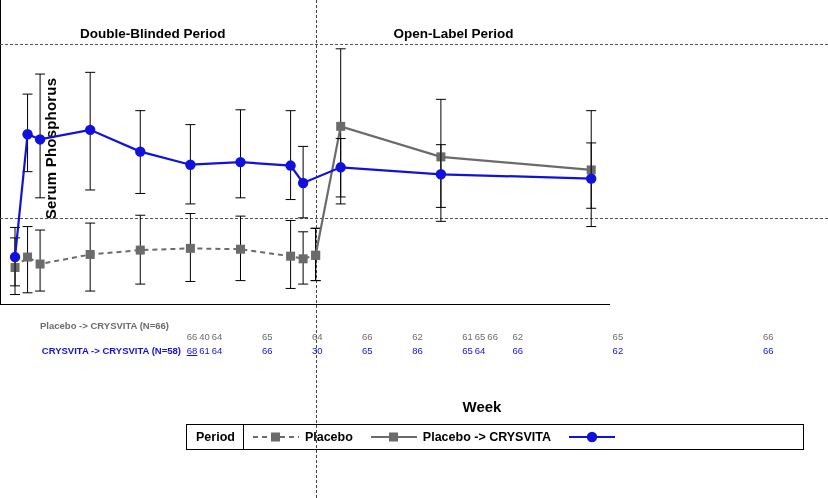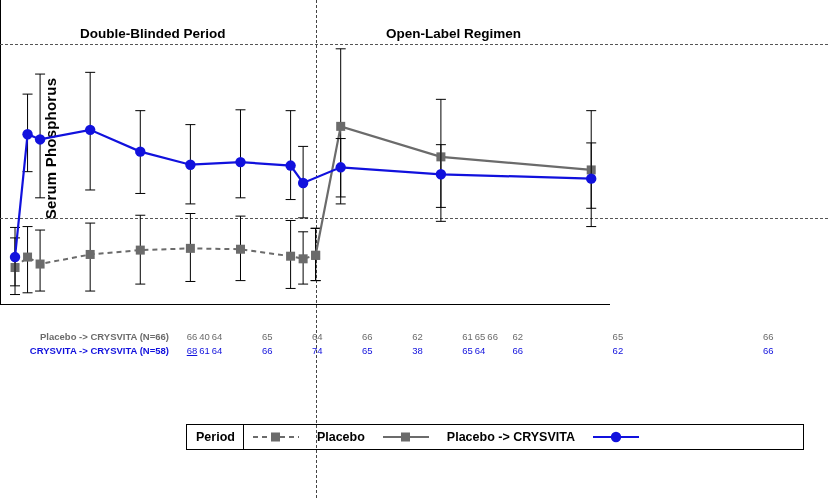--- a/index.html
+++ b/index.html
@@ -67,38 +67,38 @@
   .leg-title{
     font-size:12.5px; font-weight:bold; color:#000;
     padding:0 8px 0 9px; border-right:1.4px solid #000; height:100%;
     display:flex; align-items:center;
   }
   .leg-item{
     display:flex; align-items:center; gap:6px;
     font-size:12.5px; font-weight:bold; color:#000;
     padding:0 9px;
   }
-  .leg-item .lbl{white-space:nowrap;margin-left:12px;}
+  .leg-item .lbl{white-space:nowrap;}
 </style>
 </head>
 <body>
 
 <div id="root">
 
   <div id="ylabel" class="abs">Serum Phosphorus</div>
 
   <div id="plot">
     <div id="yticks"></div>
     <div id="grid">
         <div class="gridline" style="top: 217.857px;"></div>
         <div class="gridline" style="top: 43.5714px;"></div>
       </div>
     <div id="periods">
         <div class="period-title" style="left: 152.813px; top: 26px;">Double-Blinded Period</div>
-        <div class="period-title" style="left: 453.429px; top: 26px;">Open-Label Regimen</div>
+        <div class="period-title" style="left: 453.429px; top: 26px;">Open-Label Period</div>
       </div>
     <div id="dividers">
         <div class="divider" style="left: 315.647px;"></div>
       </div>
     <svg id="series-svg" width="650" height="325">
         <g>
           <line x1="15.030800821355234" x2="15.030800821355234" y1="294.54285714285714" y2="237.9" stroke="#000" stroke-width="1"></line>
           <line x1="10.030800821355234" x2="20.030800821355236" y1="294.54285714285714" y2="294.54285714285714" stroke="#000" stroke-width="1"></line>
           <line x1="10.030800821355234" x2="20.030800821355236" y1="237.9" y2="237.9" stroke="#000" stroke-width="1"></line>
           <line x1="27.556468172484603" x2="27.556468172484603" y1="292.8" y2="226.57142857142858" stroke="#000" stroke-width="1"></line>
@@ -218,53 +218,54 @@
         <div class="xtick-lbl" style="left: 284.595px;">22</div>
         <div class="xtick-lbl" style="left: 297.121px;">22</div>
         <div class="xtick-lbl" style="left: 309.647px;">24</div>
         <div class="xtick-lbl" style="left: 334.698px;">26</div>
         <div class="xtick-lbl" style="left: 434.903px;">34</div>
         <div class="xtick-lbl" style="left: 585.211px;">46</div>
       </div>
   </div>
 
   <div id="ntables">
-      <div id="nlab1" style="left: 0px; width: 169px; top: 331px; color: rgb(107, 107, 107);">Placebo -&gt; CRYSVITA (N=66)</div>
+      <div id="nlab1" style="left: 0px; width: 169px; top: 320px; color: rgb(107, 107, 107);">Placebo -&gt; CRYSVITA (N=66)</div>
       <div class="nrow" style="left: 177px; top: 331px; width: 610px; color: rgb(107, 107, 107);">
         <span class="cell" style="left: 15.0308px;">66</span>
         <span class="cell" style="left: 27.5565px;">40</span>
         <span class="cell" style="left: 40.0821px;">64</span>
         <span class="cell" style="left: 90.1848px;">65</span>
         <span class="cell" style="left: 140.287px;">64</span>
         <span class="cell" style="left: 190.39px;">66</span>
         <span class="cell" style="left: 240.493px;">62</span>
         <span class="cell" style="left: 290.595px;">61</span>
         <span class="cell" style="left: 303.121px;">65</span>
         <span class="cell" style="left: 315.647px;">66</span>
         <span class="cell" style="left: 340.698px;">62</span>
         <span class="cell" style="left: 440.903px;">65</span>
         <span class="cell" style="left: 591.211px;">66</span>
       </div>
-      <div id="nlab2" style="left: 0px; width: 169px; top: 345px; color: rgb(17, 17, 221);">CRYSVITA -&gt; CRYSVITA (N=58)</div>
+      <div id="nlab2" style="left: 0px; width: 169px; top: 345px; color: rgb(17, 17, 221); padding-left: 12px;">CRYSVITA -&gt; CRYSVITA (N=58)</div>
       <div class="nrow" style="left: 177px; top: 345px; width: 610px; color: rgb(17, 17, 221);">
         <span class="cell" style="left: 15.0308px; text-decoration: underline;">68</span>
         <span class="cell" style="left: 27.5565px;">61</span>
         <span class="cell" style="left: 40.0821px;">64</span>
         <span class="cell" style="left: 90.1848px;">66</span>
-        <span class="cell" style="left: 140.287px;">74</span>
+        <span class="cell" style="left: 140.287px;">30</span>
         <span class="cell" style="left: 190.39px;">65</span>
-        <span class="cell" style="left: 240.493px;">38</span>
+        <span class="cell" style="left: 240.493px;">86</span>
         <span class="cell" style="left: 290.595px;">65</span>
         <span class="cell" style="left: 303.121px;">64</span>
         <span class="cell" style="left: 340.698px;">66</span>
         <span class="cell" style="left: 440.903px;">62</span>
         <span class="cell" style="left: 591.211px;">66</span>
       </div>
     </div>
 
+  <div id="xlabel" class="abs">Week</div>
 
   <div id="legend">
     <div class="leg-title">Period</div>
     <div id="legend-items" style="display:flex;align-items:center;">
         <div class="leg-item">
           <svg width="46" height="14">
             <line x1="0" x2="46" y1="7" y2="7" stroke="#6b6b6b" stroke-width="2.2" stroke-dasharray="5,4"></line>
             <rect x="18" y="2.5" width="9" height="9" fill="#6b6b6b"></rect>
           </svg>
           <span class="lbl">Placebo</span>

